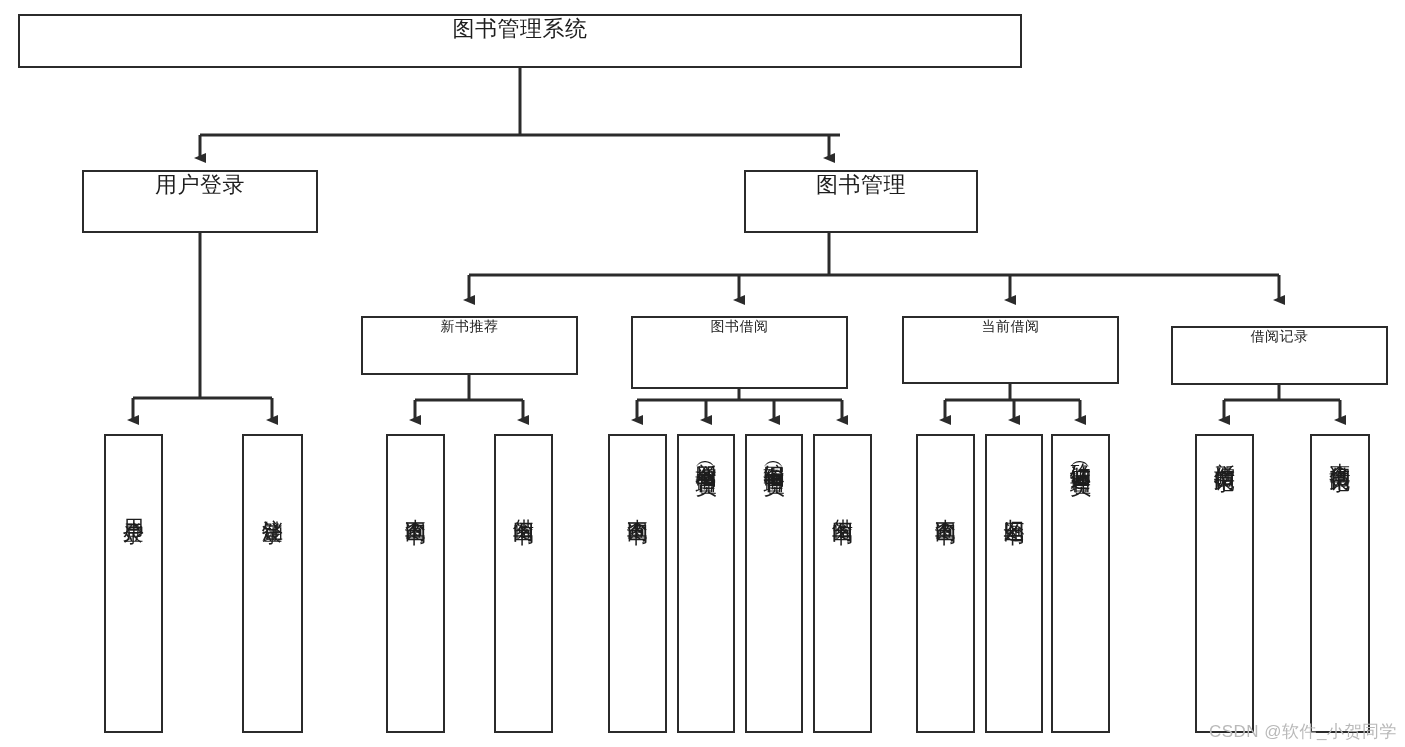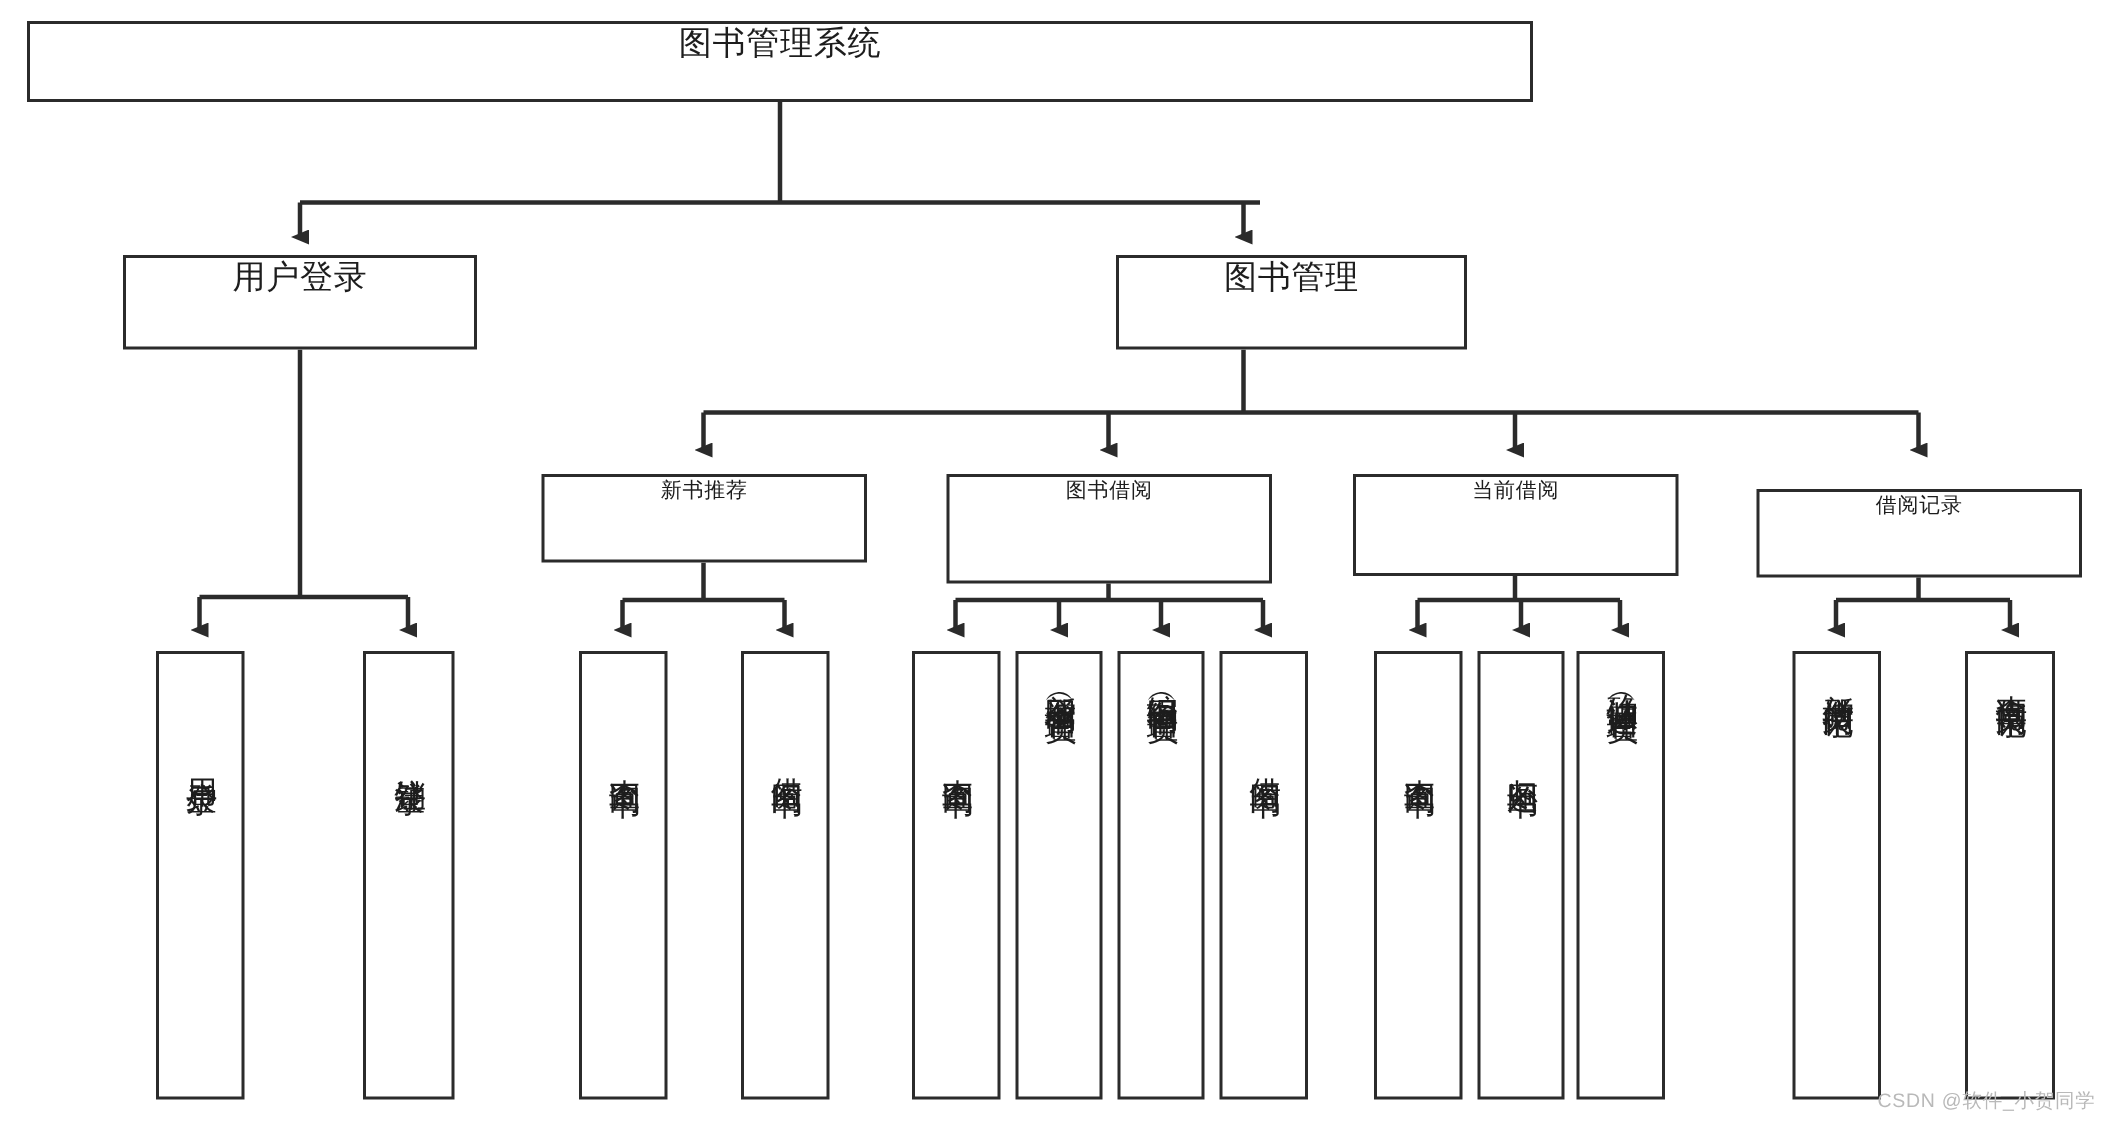--- a/index.html
+++ b/index.html
@@ -62,21 +62,21 @@
     line-height: 1.05;
     letter-spacing: 2px;
     white-space: nowrap;
   }
   .v-node.mid .lbl { margin-top: 60px; }
   .v-node.tall .lbl { margin-top: 4px; }
   .watermark {
     position: absolute;
     right: 8px;
     bottom: 4px;
-    font-size: 13px;
+    font-size: 17px;
     color: #b9b9b9;
     z-index: 3;
     white-space: nowrap;
     letter-spacing: 0.5px;
   }
 </style>
 </head>
 <body>
 
 <div id="canvas">

